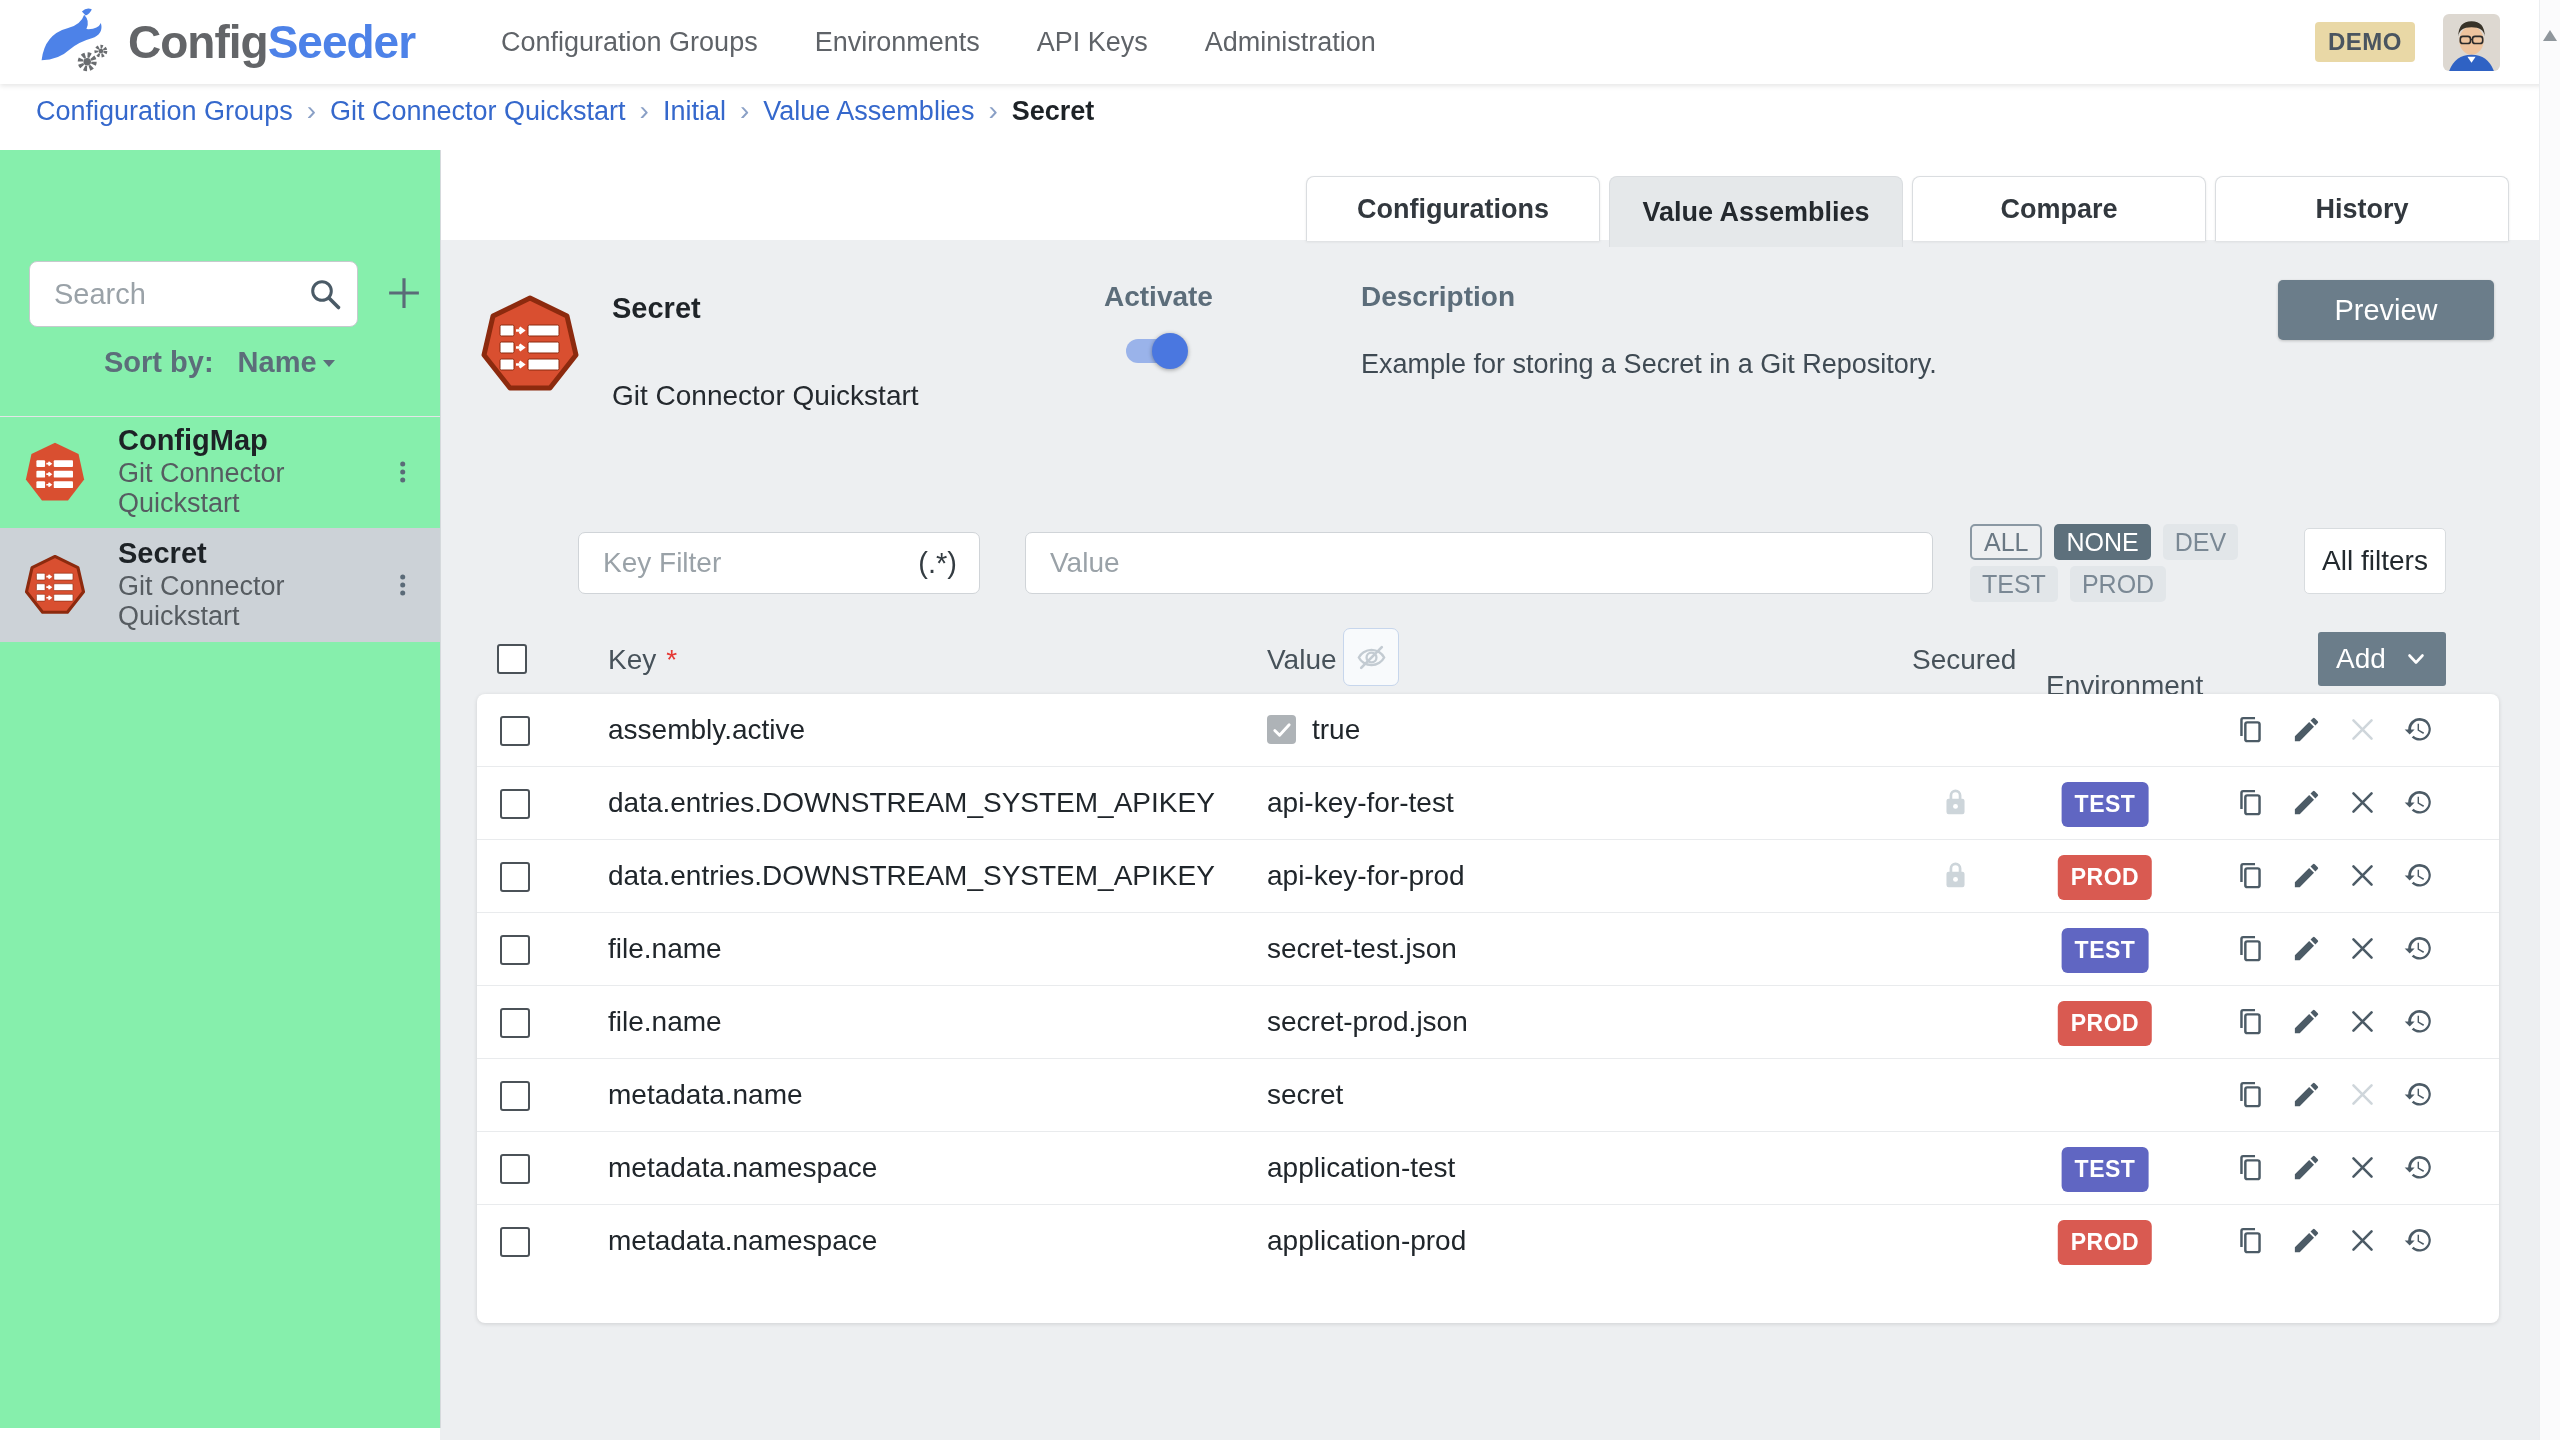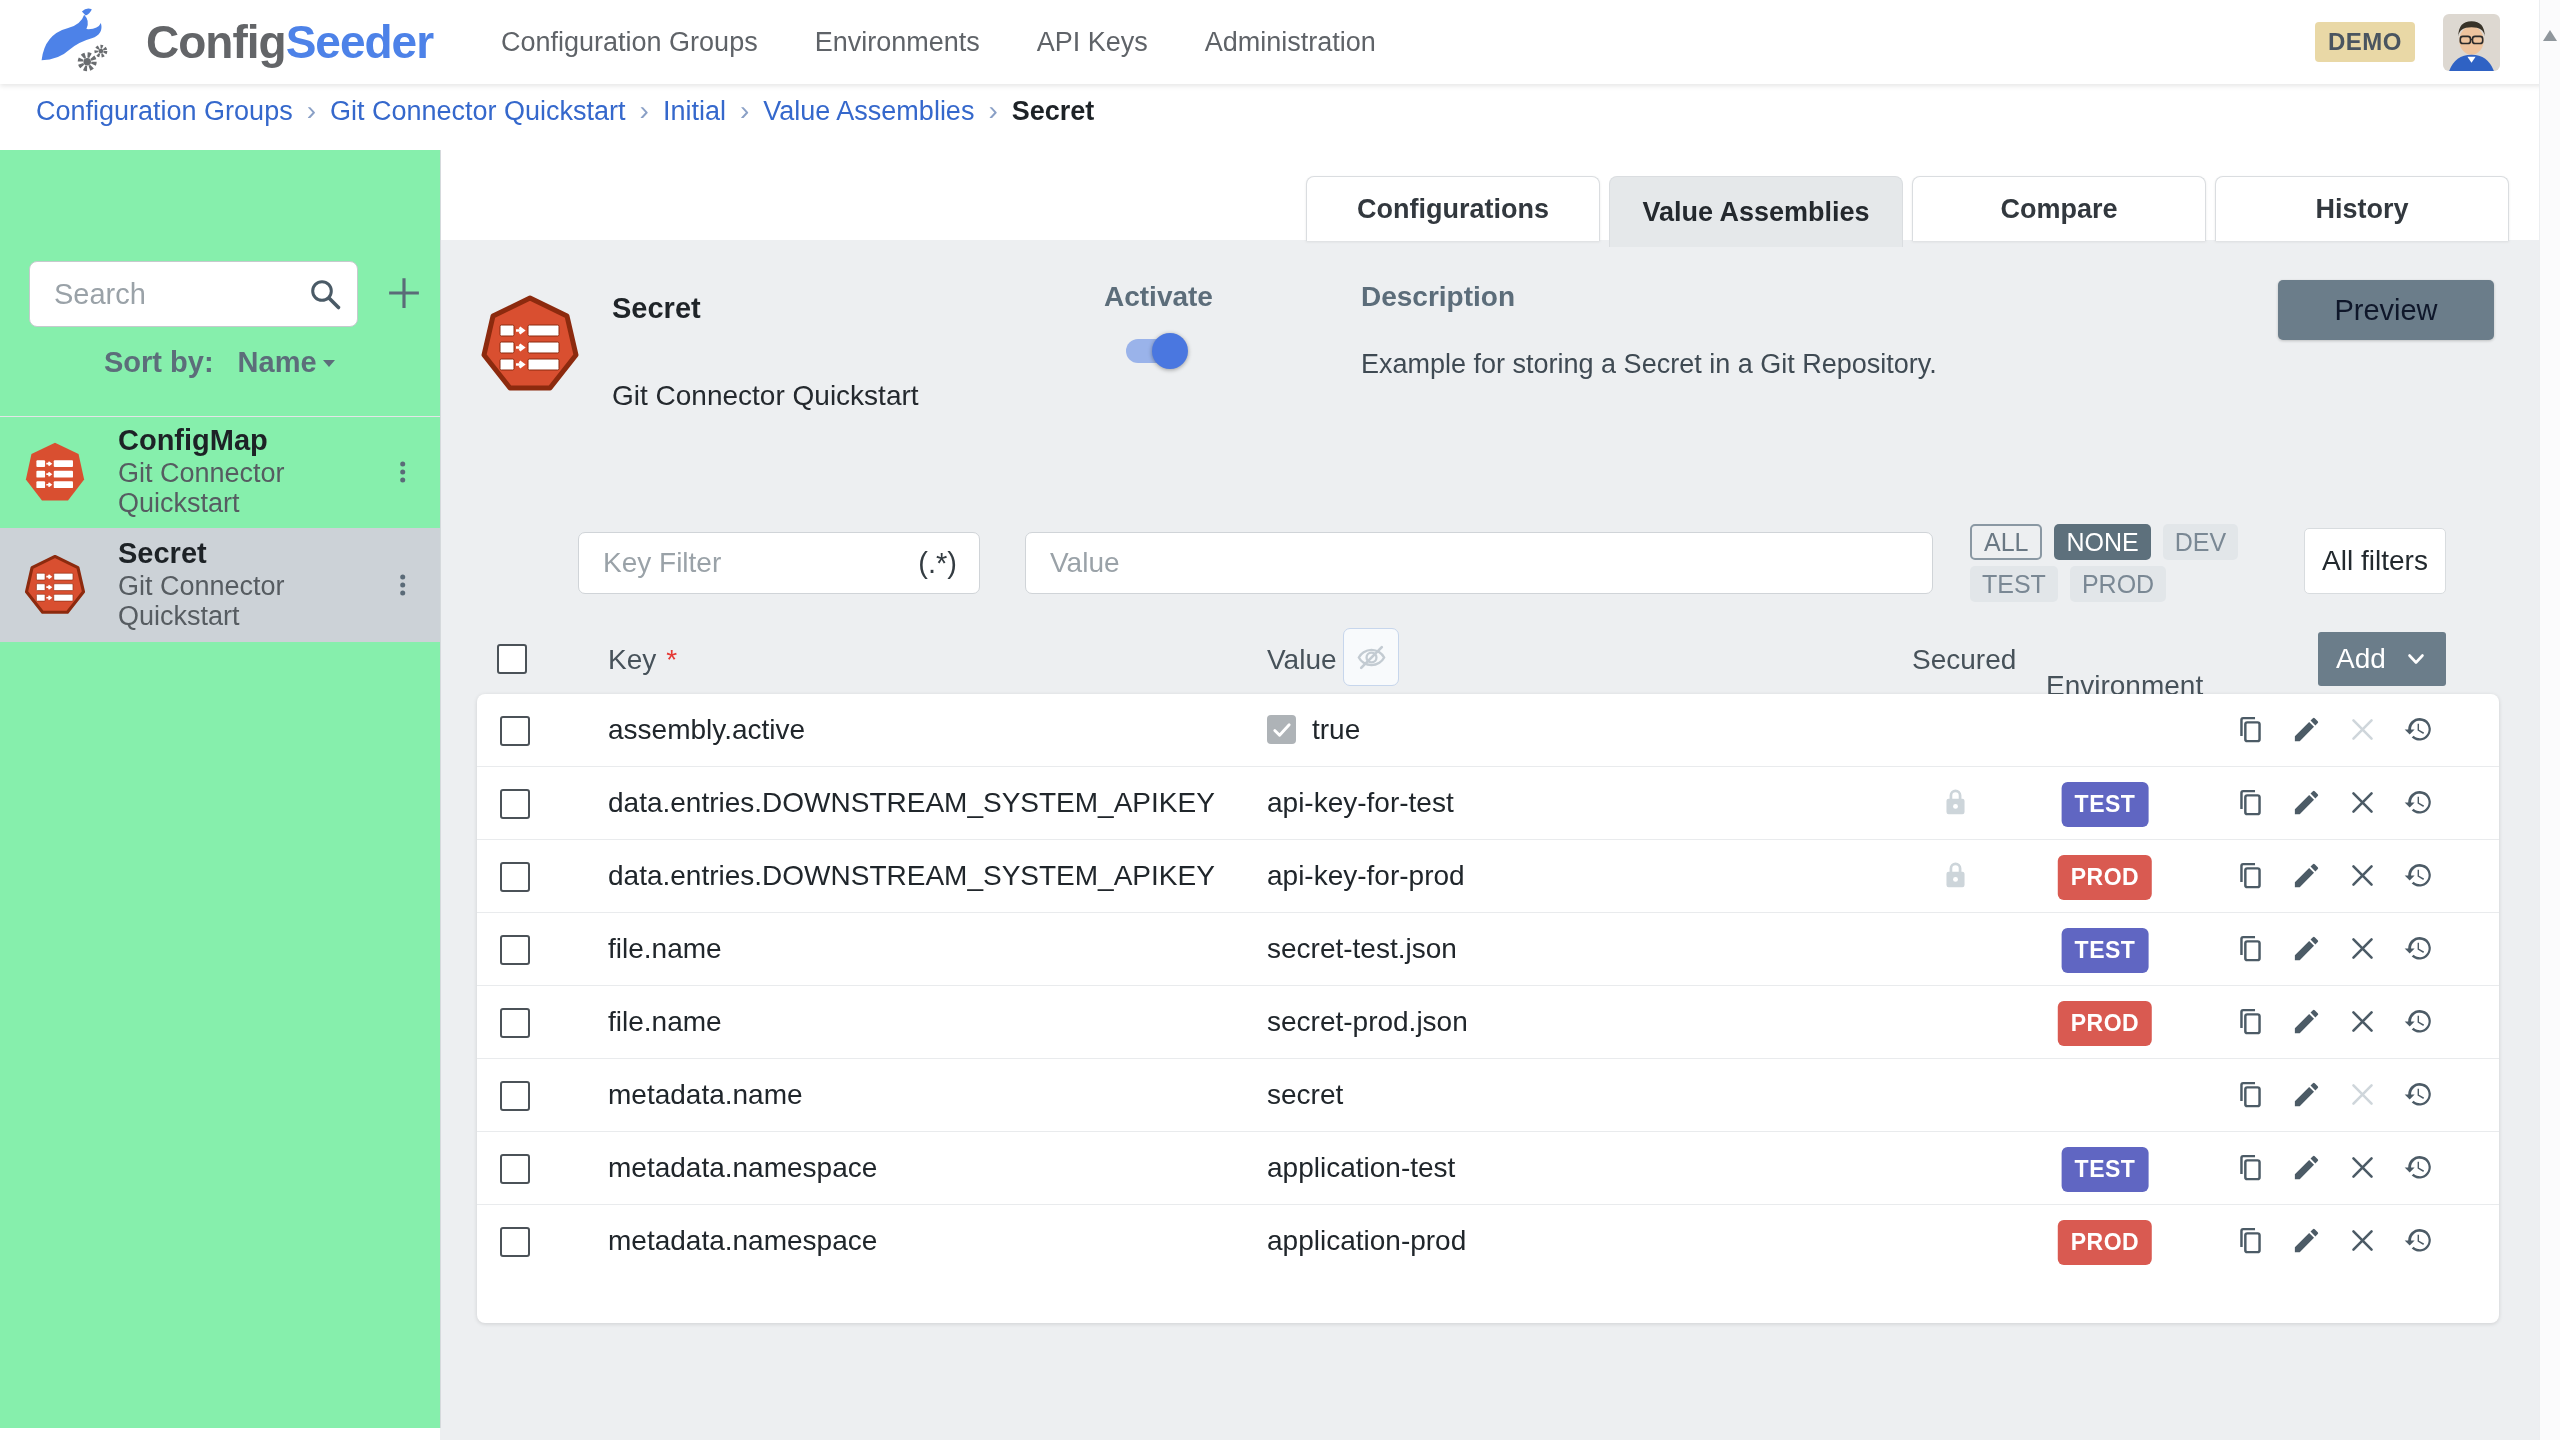--- a/index.html
+++ b/index.html
@@ -7,21 +7,21 @@
     width:2560px;height:1440px;overflow:hidden;position:relative;
     font-family:"Liberation Sans","DejaVu Sans",sans-serif;
     background:var(--page-bg,#fff);
     -webkit-font-smoothing:antialiased;
   }
   svg{display:block;}
 
   
   .navbar{position:absolute;left:0;top:0;width:2560px;height:84px;background:#fff;
     box-shadow:0 2px 5px rgba(0,0,0,.10);z-index:30;}
-  .logo-wrap{position:absolute;left:30px;top:4px;display:flex;align-items:center;gap:32px;cursor:pointer;}
+  .logo-wrap{position:absolute;left:30px;top:4px;display:flex;align-items:center;gap:14px;cursor:pointer;}
   .logo-svg{width:84px;height:76px;}
   .brand{font-size:46px;font-weight:bold;letter-spacing:-1px;}
   .brand .b-config{color:var(--brand-gray,#636568);}
   .brand .b-seeder{color:var(--brand-blue,#4d82e8);}
   .nav-items{position:absolute;left:501px;top:0;height:84px;display:flex;align-items:center;gap:57px;}
   .nav-item{font-size:27px;color:var(--nav-text,#5f6368);cursor:pointer;white-space:nowrap;}
   .nav-right{position:absolute;right:60px;top:0;height:84px;display:flex;align-items:center;gap:28px;}
   .demo-badge{background:var(--demo-badge-bg,#e9d8a6);color:var(--demo-badge-text,#4a5560);
     font-size:24px;font-weight:bold;padding:6px 13px;border-radius:4px;letter-spacing:.5px;}
   .avatar{width:57px;height:57px;border-radius:6px;overflow:hidden;cursor:pointer;}
@@ -81,21 +81,21 @@
   .detail-group{position:absolute;left:172px;top:140px;font-size:28px;color:#24292e;}
   .activate-label{position:absolute;left:664px;top:41px;font-size:28px;font-weight:bold;color:var(--label-slate,#5c6d7a);}
   .toggle{position:absolute;left:686px;top:99px;width:58px;height:24px;border-radius:12px;
     background:var(--toggle-track,#9ab3ea);cursor:pointer;}
   .toggle .knob{position:absolute;right:-4px;top:-6px;width:36px;height:36px;border-radius:50%;
     background:var(--toggle-knob,#4a77e0);box-shadow:0 1px 4px rgba(0,0,0,.35);}
   .desc-label{position:absolutE;}
   .desc-label{position:absolute;left:921px;top:41px;font-size:28px;font-weight:bold;color:var(--label-slate,#5c6d7a);}
   .desc-text{position:absolute;left:921px;top:109px;font-size:27px;color:#3f4a53;}
   .preview-btn{position:absolute;left:1838px;top:40px;width:216px;height:60px;border-radius:5px;
-    background:var(--slate-button-bg,#6b7d8a);color:#0f172a;font-size:29px;display:flex;align-items:center;
+    background:var(--slate-button-bg,#6b7d8a);color:#ffffff;font-size:29px;display:flex;align-items:center;
     justify-content:center;cursor:pointer;box-shadow:0 1px 3px rgba(0,0,0,.2);}
 
   
   .keyfilter-wrap{position:absolute;left:138px;top:292px;width:402px;height:62px;background:#fff;
     border:1px solid #d0d4d8;border-radius:7px;box-sizing:border-box;}
   .keyfilter-wrap input{width:100%;height:100%;border:none;outline:none;background:transparent;
     padding:0 110px 0 24px;font-size:28px;color:#343c42;box-sizing:border-box;font-family:inherit;}
   .keyfilter-wrap input::placeholder{color:#9aa2a8;}
   .key-hint{position:absolute;right:22px;top:14px;font-size:29px;color:#343c42;}
   .valuefilter{position:absolute;left:585px;top:292px;width:908px;height:62px;background:#fff;

